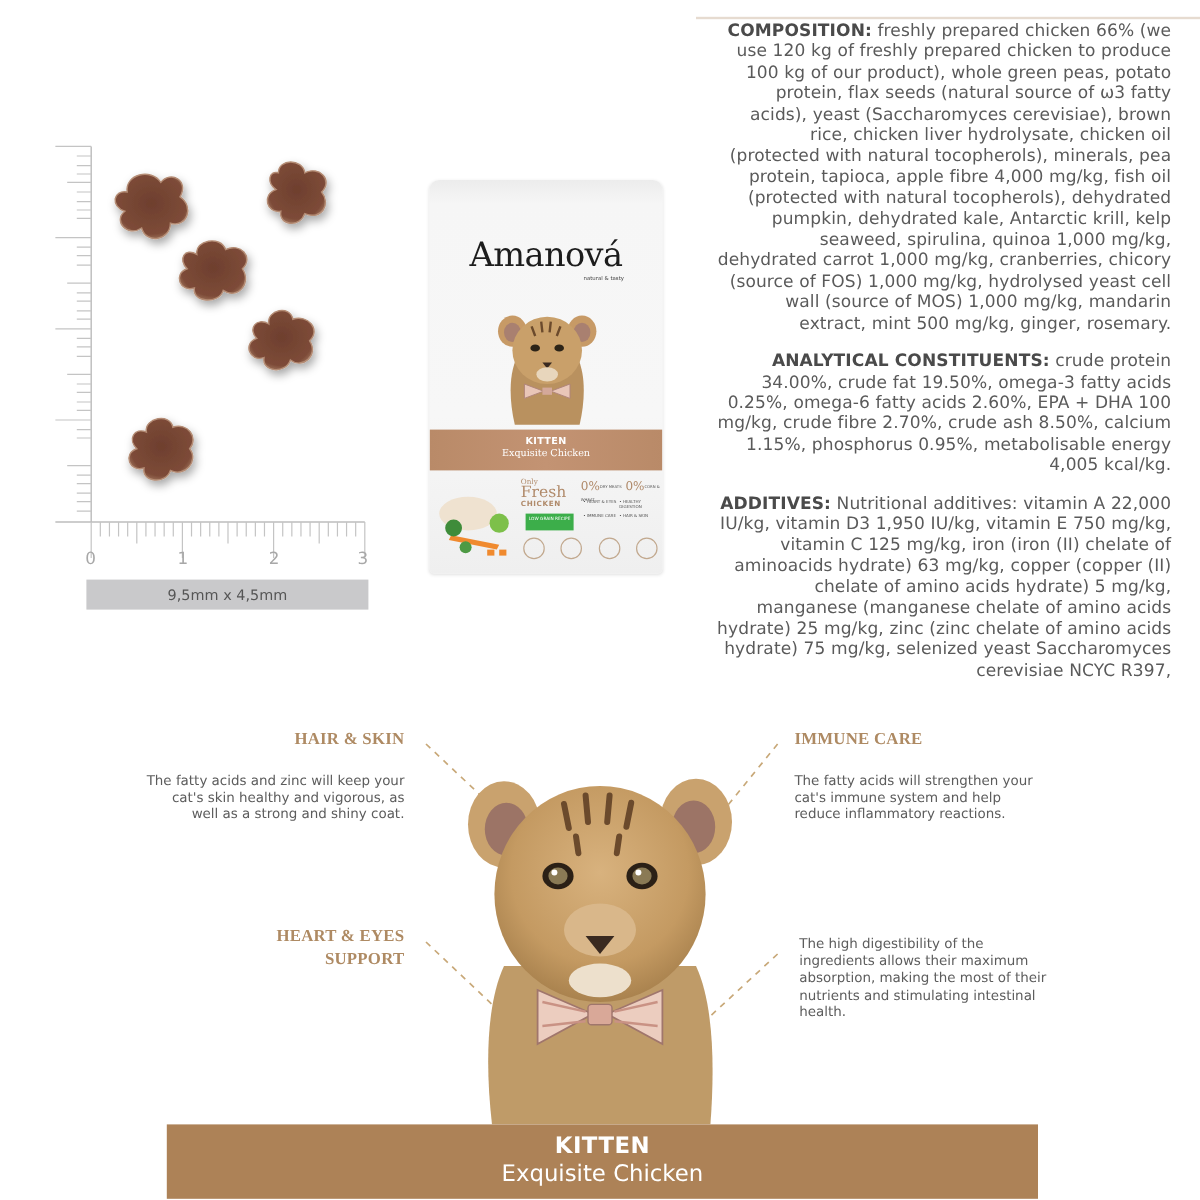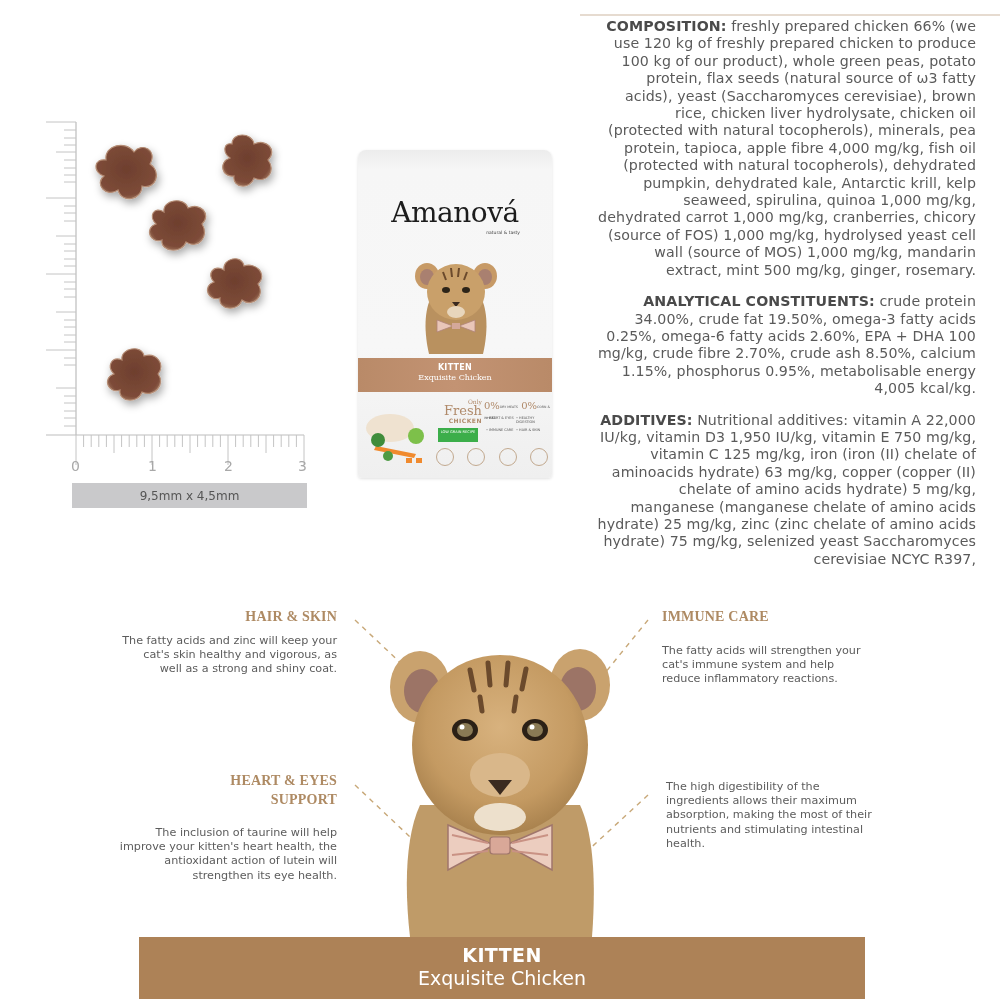--- a/index.html
+++ b/index.html
@@ -23,38 +23,38 @@
   
   .package { position: absolute; left: 358px; top: 150px; width: 194px; height: 328px; background: linear-gradient(180deg,#ececec 0%,#f6f6f6 6%,#f7f7f7 60%,#efefef 100%); border-radius: 8px 8px 4px 4px; box-shadow: 0 1px 3px rgba(0,0,0,0.12); overflow: hidden; }
   .pkg-brand { position: absolute; left: 0; width: 100%; top: 46px; text-align: center; font-family: "DejaVu Serif", serif; font-size: 28px; color: #1c1c1c; letter-spacing: -0.5px; }
   .pkg-tag { position: absolute; right: 32px; top: 80px; font-size: 4.5px; color: #444; }
   .pkg-kitten { position: absolute; left: 55px; top: 108px; width: 86px; height: 100px; }
   .pkg-band { position: absolute; left: 0; top: 208px; width: 100%; height: 34px; background: linear-gradient(90deg,#b98a68,#c39373 50%,#b98a68); color: #fff; text-align: center; }
   .pkg-band .k { font-size: 8px; font-weight: bold; padding-top: 5px; letter-spacing: 0.3px; }
   .pkg-band .e { font-family: "DejaVu Serif", serif; font-size: 8px; padding-top: 1px; }
   .pkg-lower { position: absolute; left: 0; top: 242px; width: 100%; height: 86px; }
   .pkg-food { position: absolute; left: 4px; top: 14px; width: 70px; height: 62px; }
-  .pkg-fresh { position: absolute; left: 76px; top: 6px; width: 48px; text-align: right; font-family: "DejaVu Serif", serif; color: #b08a6a; }
+  .pkg-fresh { position: absolute; left: 76px; top: 6px; width: 48px; text-align: left; font-family: "DejaVu Serif", serif; color: #b08a6a; }
   .pkg-fresh .only { font-size: 6px; }
   .pkg-fresh .fresh { font-size: 13px; line-height: 12px; }
   .pkg-fresh .chk { font-size: 6px; font-family: "DejaVu Sans", sans-serif; font-weight: bold; letter-spacing: 0.5px; }
   .pkg-lowgrain { position: absolute; left: 80px; top: 36px; width: 40px; height: 14px; background: #3cae4a; color: #fff; font-size: 3.6px; text-align: center; line-height: 5px; padding-top: 2px; }
   .pkg-zero { position: absolute; left: 126px; top: 8px; font-family: "DejaVu Serif", serif; color: #b08a6a; font-size: 10px; }
   .pkg-zero small { font-size: 3.2px; font-family: "DejaVu Sans", sans-serif; color: #555; vertical-align: middle; }
   .pkg-benefits { position: absolute; left: 128px; top: 24px; width: 60px; font-size: 3.4px; color: #555; display: grid; grid-template-columns: 1fr 1fr; row-gap: 4px; }
   .pkg-seals { position: absolute; left: 78px; top: 56px; width: 112px; display: flex; justify-content: space-between; }
   .pkg-seals span { width: 18px; height: 18px; border: 1px solid #c2a98f; border-radius: 50%; display: block; }
 
   
   .benefit h3 { font-family: Liberation Serif, serif; font-weight: bold; color: #ae8a63; font-size: 14px; line-height: 19px; letter-spacing: 0.2px; }
   .benefit p { font-size: 11.2px; line-height: 14.2px; color: #5c5c5c; margin-top: 16px; }
   .benefit.left { position: absolute; text-align: right; }
   .benefit.right { position: absolute; text-align: left; }
   .b-hair { left: 120px; top: 607px; width: 217px; }
-  .b-hair p { margin-top: 8px; }
+  .b-hair p { margin-top: 18px; }
   .b-heart { left: 110px; top: 771px; width: 227px; }
   .b-heart p { margin-top: 17px; }
   .b-immune { left: 662px; top: 607px; width: 200px; }
   .b-immune p { margin-top: 18px; }
   .b-digest { left: 666px; top: 771px; width: 210px; }
   .b-digest p { margin-top: 9px; }
 
   
   .hero { position: absolute; left: 380px; top: 625px; width: 240px; height: 312px; }
   .dash-lines { position: absolute; left: 0; top: 0; width: 1000px; height: 1000px; pointer-events: none; }
@@ -301,21 +301,20 @@
 <div class="benefit left b-hair">
   <h3>HAIR &amp; SKIN</h3>
   <p>The fatty acids and zinc will keep your cat's skin healthy and vigorous, as well as a strong and shiny coat.</p>
 </div>
 <div class="benefit right b-immune">
   <h3>IMMUNE CARE</h3>
   <p>The fatty acids will strengthen your cat's immune system and help reduce inflammatory reactions.</p>
 </div>
 <div class="benefit left b-heart">
   <h3><span>HEART &amp; EYES</span><br><span>SUPPORT</span></h3>
-  <p>The inclusion of taurine will help improve your kitten's heart health, the antioxidant action of lutein will strengthen its eye health.</p>
 </div>
 <div class="benefit right b-digest">
   <p>The high digestibility of the ingredients allows their maximum absorption, making the most of their nutrients and stimulating intestinal health.</p>
 </div>
 
 <div class="banner">
   <div class="title">KITTEN</div>
   <div class="sub">Exquisite Chicken</div>
 </div>
 

